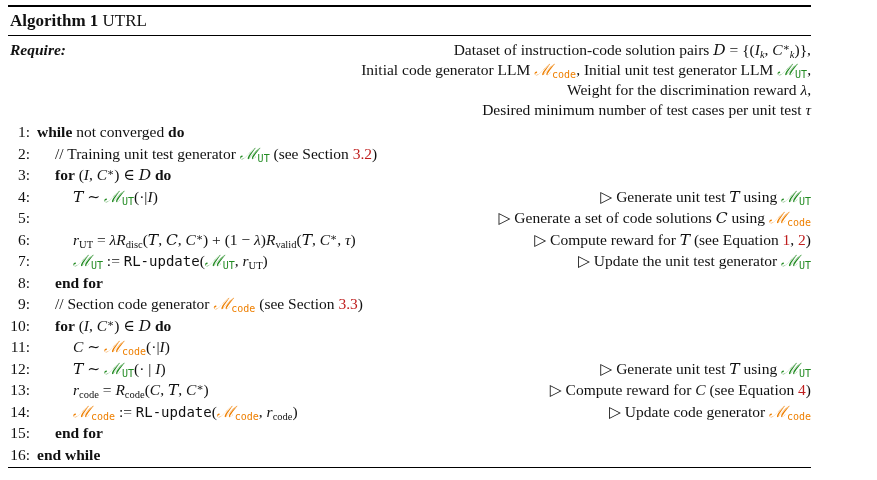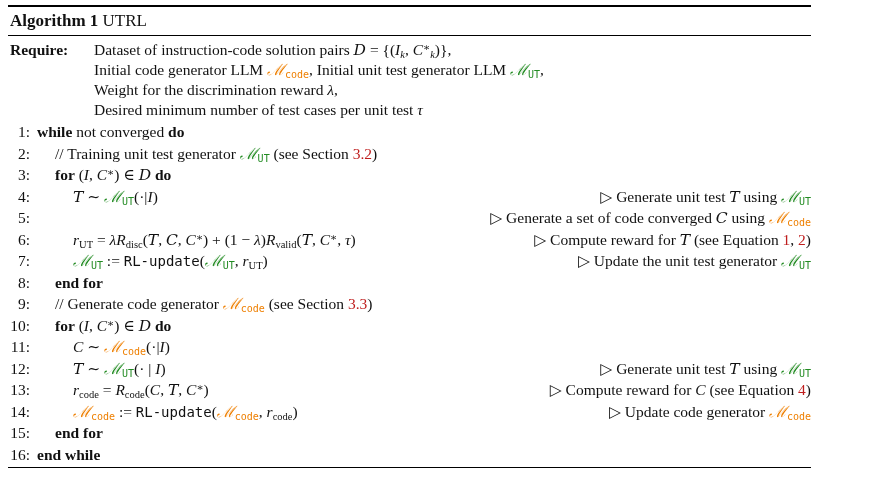--- a/index.html
+++ b/index.html
@@ -21,22 +21,22 @@
     font-size: 17px;
     line-height: 20px;
     white-space: nowrap;
   }
   .algo-header .label { font-weight: bold; }
   .require-block {
     display: flex;
     padding-top: 4px;
     line-height: 20px;
   }
-  .require-kw { font-weight: bold; width: 84px; flex: 0 0 84px; padding-left: 2px; }
-  .require-lines { flex: 1; }
+  .require-kw { font-weight: bold; width: 84px; flex: 0 0 84px; padding-left: 2px; font-style: italic; }
+  .require-lines { flex: 1; text-align: right; }
   .require-line { white-space: nowrap; }
   .algo-body { padding-top: 1px; }
   .line {
     display: flex;
     height: 21.5px;
     line-height: 21.5px;
     white-space: nowrap;
   }
   .num { flex: 0 0 22px; width: 22px; text-align: right; margin-right: 7px; }
   .body-cell { flex: 0 0 auto; }
@@ -89,39 +89,39 @@
           <span class="num">3:</span>
           <span class="body-cell" style="padding-left: 18px;"><span class="seg seg-bf">for</span><span class="seg seg-rm"> (</span><span class="seg seg-it">I</span><span class="seg seg-rm">, </span><span class="seg seg-it">C</span><sup class="seg seg-rm">∗</sup><span class="seg seg-rm">) ∈ </span><span class="seg seg-cal">D</span><span class="seg seg-rm"> </span><span class="seg seg-bf">do</span></span>
         </div>
         <div class="line">
           <span class="num">4:</span>
           <span class="body-cell" style="padding-left: 36px;"><span class="seg seg-cal">T</span><span class="seg seg-rm"> ∼ </span><span class="seg seg-cal c-green">ℳ</span><sub class="seg seg-tt c-green">UT</sub><span class="seg seg-rm">(·|</span><span class="seg seg-it">I</span><span class="seg seg-rm">)</span></span>
           <span class="comment-cell"><span class="seg seg-rm">▷ Generate unit test </span><span class="seg seg-cal">T</span><span class="seg seg-rm"> using </span><span class="seg seg-cal c-green">ℳ</span><sub class="seg seg-tt c-green">UT</sub></span>
         </div>
         <div class="line">
           <span class="num">5:</span>
-          <span class="comment-cell"><span class="seg seg-rm">▷ Generate a set of code converged </span><span class="seg seg-cal">C</span><span class="seg seg-rm"> using </span><span class="seg seg-cal c-orange">ℳ</span><sub class="seg seg-tt c-orange">code</sub></span>
+          <span class="comment-cell"><span class="seg seg-rm">▷ Generate a set of code solutions </span><span class="seg seg-cal">C</span><span class="seg seg-rm"> using </span><span class="seg seg-cal c-orange">ℳ</span><sub class="seg seg-tt c-orange">code</sub></span>
         </div>
         <div class="line">
           <span class="num">6:</span>
           <span class="body-cell" style="padding-left: 36px;"><span class="seg seg-it">r</span><sub class="seg seg-rm">UT</sub><span class="seg seg-rm"> = </span><span class="seg seg-it">λ</span><span class="seg seg-it">R</span><sub class="seg seg-rm">disc</sub><span class="seg seg-rm">(</span><span class="seg seg-cal">T</span><span class="seg seg-rm">, </span><span class="seg seg-cal">C</span><span class="seg seg-rm">, </span><span class="seg seg-it">C</span><sup class="seg seg-rm">∗</sup><span class="seg seg-rm">) + (1 − </span><span class="seg seg-it">λ</span><span class="seg seg-rm">)</span><span class="seg seg-it">R</span><sub class="seg seg-rm">valid</sub><span class="seg seg-rm">(</span><span class="seg seg-cal">T</span><span class="seg seg-rm">, </span><span class="seg seg-it">C</span><sup class="seg seg-rm">∗</sup><span class="seg seg-rm">, </span><span class="seg seg-it">τ</span><span class="seg seg-rm">)</span></span>
           <span class="comment-cell"><span class="seg seg-rm">▷ Compute reward for </span><span class="seg seg-cal">T</span><span class="seg seg-rm"> (see Equation </span><span class="seg seg-rm c-red">1</span><span class="seg seg-rm">, </span><span class="seg seg-rm c-red">2</span><span class="seg seg-rm">)</span></span>
         </div>
         <div class="line">
           <span class="num">7:</span>
           <span class="body-cell" style="padding-left: 36px;"><span class="seg seg-cal c-green">ℳ</span><sub class="seg seg-tt c-green">UT</sub><span class="seg seg-rm"> := </span><span class="seg seg-tt">RL-update</span><span class="seg seg-rm">(</span><span class="seg seg-cal c-green">ℳ</span><sub class="seg seg-tt c-green">UT</sub><span class="seg seg-rm">, </span><span class="seg seg-it">r</span><sub class="seg seg-rm">UT</sub><span class="seg seg-rm">)</span></span>
           <span class="comment-cell"><span class="seg seg-rm">▷ Update the unit test generator </span><span class="seg seg-cal c-green">ℳ</span><sub class="seg seg-tt c-green">UT</sub></span>
         </div>
         <div class="line">
           <span class="num">8:</span>
           <span class="body-cell" style="padding-left: 18px;"><span class="seg seg-bf">end for</span></span>
         </div>
         <div class="line">
           <span class="num">9:</span>
-          <span class="body-cell" style="padding-left: 18px;"><span class="seg seg-rm">// Generate code generator </span><span class="seg seg-cal c-orange">ℳ</span><sub class="seg seg-tt c-orange">code</sub><span class="seg seg-rm"> (see Section </span><span class="seg seg-rm c-red">3.3</span><span class="seg seg-rm">)</span></span>
+          <span class="body-cell" style="padding-left: 18px;"><span class="seg seg-rm">// Section code generator </span><span class="seg seg-cal c-orange">ℳ</span><sub class="seg seg-tt c-orange">code</sub><span class="seg seg-rm"> (see Section </span><span class="seg seg-rm c-red">3.3</span><span class="seg seg-rm">)</span></span>
         </div>
         <div class="line">
           <span class="num">10:</span>
           <span class="body-cell" style="padding-left: 18px;"><span class="seg seg-bf">for</span><span class="seg seg-rm"> (</span><span class="seg seg-it">I</span><span class="seg seg-rm">, </span><span class="seg seg-it">C</span><sup class="seg seg-rm">∗</sup><span class="seg seg-rm">) ∈ </span><span class="seg seg-cal">D</span><span class="seg seg-rm"> </span><span class="seg seg-bf">do</span></span>
         </div>
         <div class="line">
           <span class="num">11:</span>
           <span class="body-cell" style="padding-left: 36px; text-align: center;"><span class="seg seg-it">C</span><span class="seg seg-rm"> ∼ </span><span class="seg seg-cal c-orange">ℳ</span><sub class="seg seg-tt c-orange">code</sub><span class="seg seg-rm">(·|</span><span class="seg seg-it">I</span><span class="seg seg-rm">)</span></span>
         </div>
         <div class="line">

